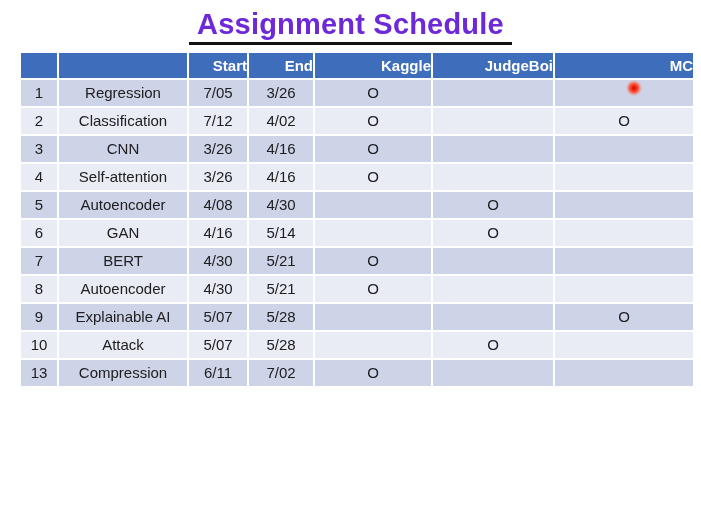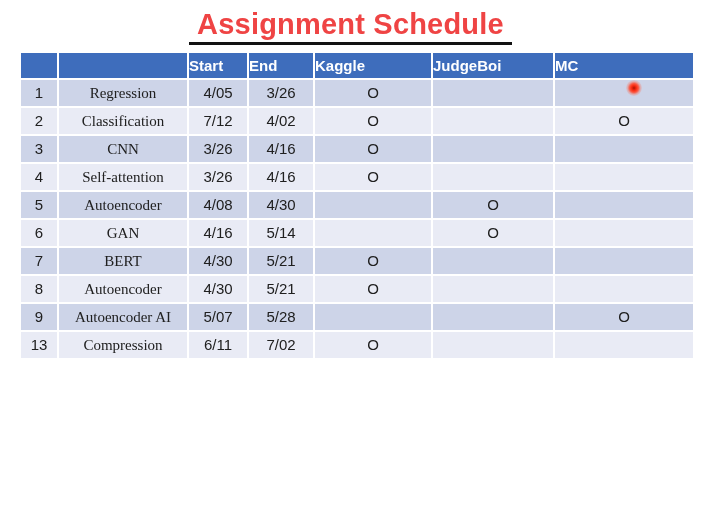--- a/index.html
+++ b/index.html
@@ -20,62 +20,61 @@
     top: 5px;
     left: 0;
     width: 100%;
     text-align: center;
     margin: 0;
   }
   .title-text {
     display: inline-block;
     font-size: 29px;
     font-weight: 700;
-    color: #ef4444;
+    color: #6d28d9;
     letter-spacing: 0.2px;
     border-bottom: 3px solid #111111;
     padding: 0 8px 1px 8px;
   }
   table.schedule {
     position: absolute;
     left: 19px;
     top: 51px;
     border-collapse: separate;
     border-spacing: 2px;
     table-layout: fixed;
     width: 676px;
   }
   table.schedule th {
     background: #3E6DBC;
     color: #ffffff;
     font-size: 15px;
     font-weight: 700;
     height: 25px;
     line-height: 25px;
-    text-align: left;
+    text-align: right;
     padding: 0;
     overflow: hidden;
     white-space: nowrap;
   }
   table.schedule td {
     font-size: 15px;
     color: #202020;
     height: 26px;
     line-height: 26px;
     text-align: center;
     padding: 0;
     overflow: hidden;
     white-space: nowrap;
   }
   tbody tr:nth-child(odd) td { background: #CDD4E8; }
   tbody tr:nth-child(even) td { background: #E9EBF5; }
   td.c-name {
     text-align: left;
     padding-left: 9px;
-    font-family: Liberation Serif, serif;
   }
   .laser-dot {
     position: absolute;
     left: 626px;
     top: 80px;
     width: 16px;
     height: 16px;
     border-radius: 50%;
     background: radial-gradient(circle,
       #a81500 0%,
@@ -113,21 +112,21 @@
         <th>End</th>
         <th>Kaggle</th>
         <th>JudgeBoi</th>
         <th>MC</th>
       </tr>
     </thead>
     <tbody>
         <tr>
     <td class="c-num">1</td>
     <td class="c-name">Regression</td>
-    <td class="c-date">4/05</td>
+    <td class="c-date">7/05</td>
     <td class="c-date">3/26</td>
     <td class="c-mark">O</td>
     <td class="c-mark"></td>
     <td class="c-mark"></td>
   </tr>
         <tr>
     <td class="c-num">2</td>
     <td class="c-name">Classification</td>
     <td class="c-date">7/12</td>
     <td class="c-date">4/02</td>
@@ -184,26 +183,35 @@
     <td class="c-num">8</td>
     <td class="c-name">Autoencoder</td>
     <td class="c-date">4/30</td>
     <td class="c-date">5/21</td>
     <td class="c-mark">O</td>
     <td class="c-mark"></td>
     <td class="c-mark"></td>
   </tr>
         <tr>
     <td class="c-num">9</td>
-    <td class="c-name">Autoencoder AI</td>
+    <td class="c-name">Explainable AI</td>
     <td class="c-date">5/07</td>
     <td class="c-date">5/28</td>
     <td class="c-mark"></td>
     <td class="c-mark"></td>
     <td class="c-mark">O</td>
+  </tr>
+        <tr>
+    <td class="c-num">10</td>
+    <td class="c-name">Attack</td>
+    <td class="c-date">5/07</td>
+    <td class="c-date">5/28</td>
+    <td class="c-mark"></td>
+    <td class="c-mark">O</td>
+    <td class="c-mark"></td>
   </tr>
         <tr>
     <td class="c-num">13</td>
     <td class="c-name">Compression</td>
     <td class="c-date">6/11</td>
     <td class="c-date">7/02</td>
     <td class="c-mark">O</td>
     <td class="c-mark"></td>
     <td class="c-mark"></td>
   </tr>

